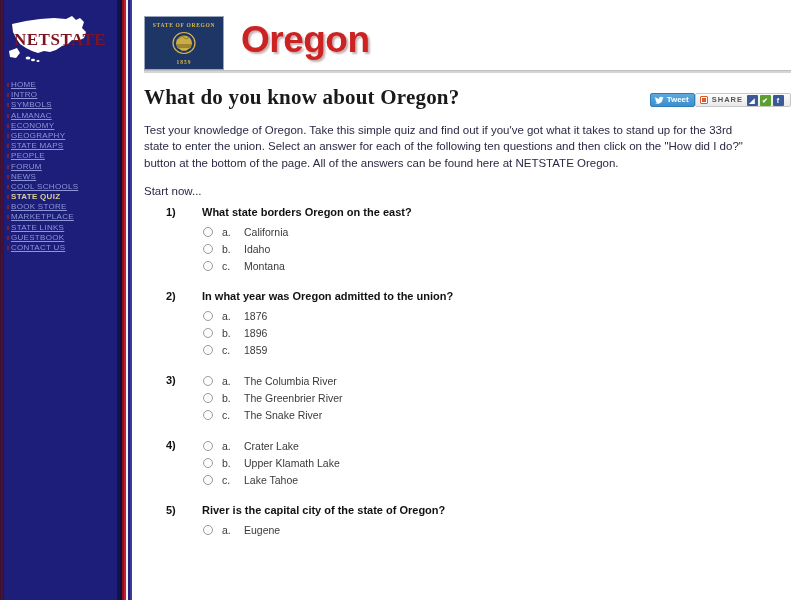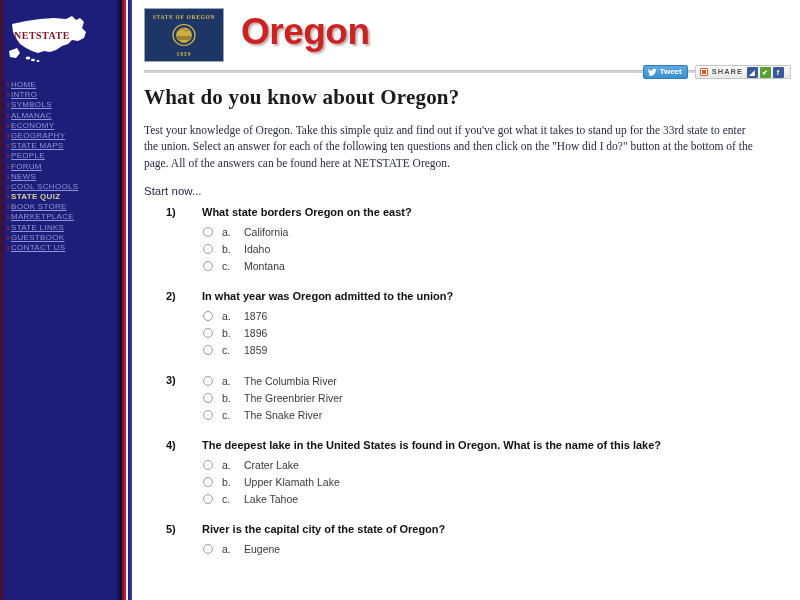--- a/index.html
+++ b/index.html
@@ -51,21 +51,21 @@
     position: absolute;
     left: 0;
     top: 0;
   }
   #logo-text {
     position: absolute;
     left: 8px;
     top: 20px;
     font-family: "Liberation Serif", serif;
     font-weight: bold;
-    font-size: 10px;
+    font-size: 17px;
     letter-spacing: 0.5px;
     color: #7d1423;
     white-space: nowrap;
   }
 
   #nav {
     position: absolute;
     left: 6px;
     top: 80px;
     width: 125px;
@@ -120,21 +120,21 @@
     position: relative;
     flex: 1;
     height: 600px;
     background: #ffffff;
     overflow: hidden;
   }
   #header {
     position: relative;
     height: 66px;
     padding-left: 9px;
-    padding-top: 8px;
+    padding-top: 16px;
     box-sizing: border-box;
     display: flex;
     align-items: flex-start;
   }
   #flag {
     width: 80px;
     height: 54px;
     flex: 0 0 80px;
     background: #1e3666;
     border: 1px solid #9aa4bb;
@@ -191,24 +191,23 @@
     margin: 4px 9px 0 9px;
     height: 2px;
     background: #d4d4d4;
     border-top: 1px solid #c0c0c0;
   }
 
   
   #share-bar {
     position: absolute;
     right: 9px;
-    top: 65px;
+    top: 93px;
     display: flex;
     align-items: flex-end;
-    gap: 7px;
   }
   #tweet-btn {
     display: flex;
     align-items: center;
     gap: 3px;
     height: 14px;
     padding: 0 5px 0 4px;
     box-sizing: border-box;
     background: linear-gradient(to bottom, #5ea9dd, #3b8fd0);
     border: 1px solid #2e7cb8;
@@ -278,21 +277,21 @@
   #page-heading {
     font-family: "Liberation Serif", serif;
     font-weight: bold;
     font-size: 21px;
     line-height: 26px;
     color: #1a1a1a;
     margin: 0 0 12px 0;
     letter-spacing: 0.2px;
   }
   #intro-para {
-    font-family: Liberation Serif, serif;
+    font-family: Liberation Sans, sans-serif;
     font-size: 11.5px;
     line-height: 16.3px;
     color: #2a2a44;
     margin: 0 0 14px 0;
     width: 616px;
   }
   #start-now {
     font-family: "Liberation Sans", sans-serif;
     font-size: 11.5px;
     color: #2a2a44;
@@ -554,21 +553,20 @@
               <div class="opt-row">
                 <span class="opt-radio"></span>
                 <span class="opt-letter">c.</span>
                 <span class="opt-label">The Snake River</span>
               </div>
             </div>
           </div>
           <div class="question-block">
             <div class="q-num">4)</div>
             <div class="q-body">
-              <div class="q-text">The deepest lake in the United States is found in Oregon. What is the name of this lake?</div>
               <div class="opt-row">
                 <span class="opt-radio"></span>
                 <span class="opt-letter">a.</span>
                 <span class="opt-label">Crater Lake</span>
               </div>
               <div class="opt-row">
                 <span class="opt-radio"></span>
                 <span class="opt-letter">b.</span>
                 <span class="opt-label">Upper Klamath Lake</span>
               </div>

